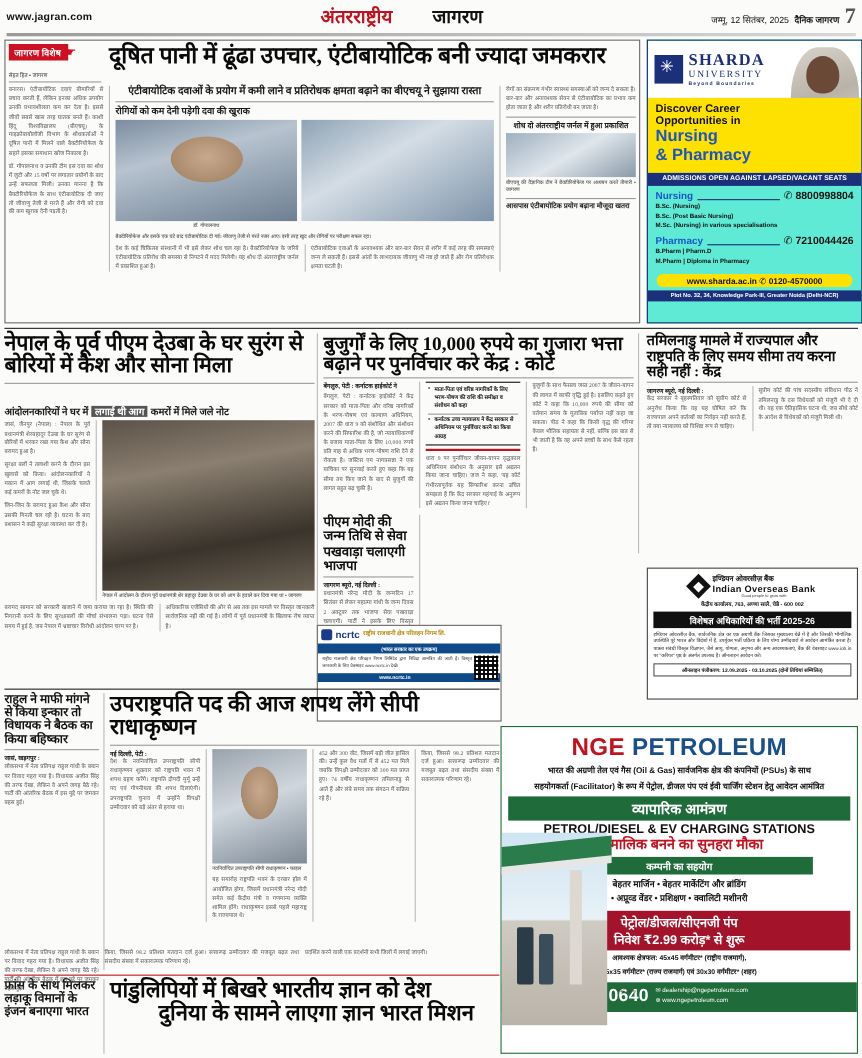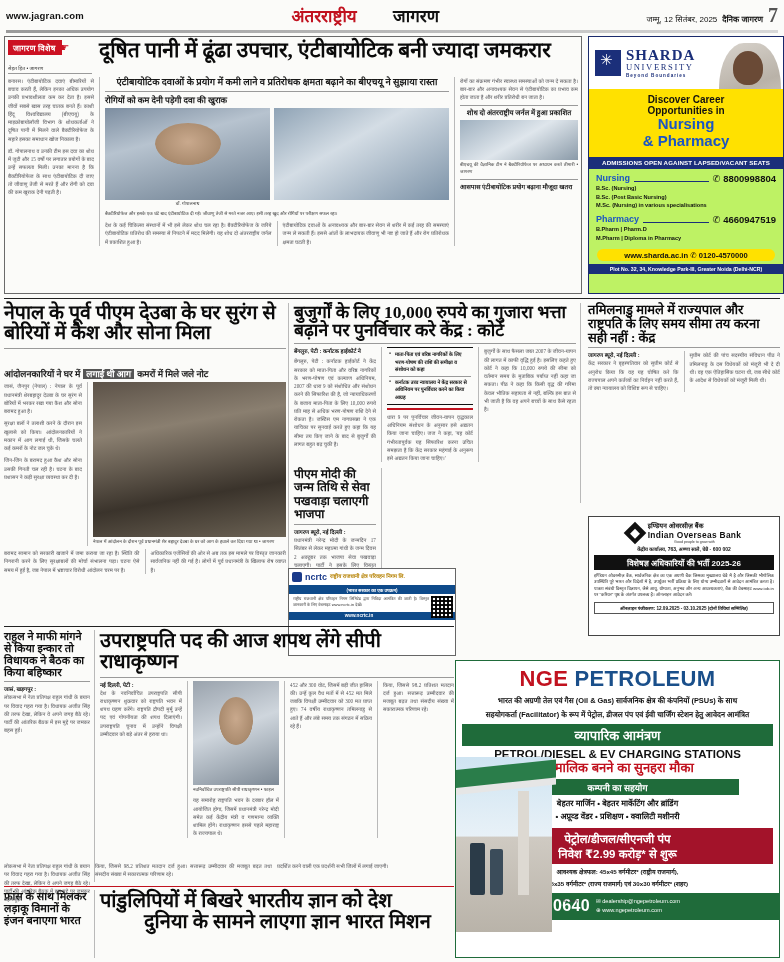--- a/index.html
+++ b/index.html
@@ -48,28 +48,28 @@
   .jagran-tag {
     display: inline-block; background: #cc1122; color: #fff;
     font-size: 8px; font-weight: bold; padding: 2px 6px 2px 5px;
     font-family: "Liberation Serif", serif; letter-spacing: .3px;
   }
   .tag-row { display: flex; align-items: center; width: 86px; }
   .tag-hand { font-size: 11px; color: #cc1122; margin-left: -2px; }
   .tag-sub { font-size: 5px; color: #333; margin-top: 3px; }
 
   
-  .ad-sharda { position: absolute; left: 588px; top: 36px; width: 196px; height: 258px; border: 1px solid #1a2a6c; background: #bef264; overflow: hidden; }
+  .ad-sharda { position: absolute; left: 588px; top: 36px; width: 196px; height: 258px; border: 1px solid #1a2a6c; background: #5eead4; overflow: hidden; }
   .sharda-top { height: 52px; background: #fff; display: flex; align-items: center; padding: 4px 6px; position: relative; }
   .sharda-logo-mark { width: 26px; height: 26px; background: #1b2f7a; position: relative; flex: 0 0 26px; }
   .sharda-logo-mark::after { content: "✳"; position: absolute; color: #fff; font-size: 15px; left: 5px; top: 1px; }
   .sharda-name { font-family: "Liberation Serif", serif; font-size: 15px; font-weight: bold; color: #1b2f7a; letter-spacing: 1px; line-height: 1; }
   .sharda-sub { font-family: "Liberation Serif", serif; font-size: 8.6px; color: #1b2f7a; letter-spacing: 1.6px; line-height: 1.1; }
   .sharda-tag { font-size: 4.6px; color: #1b2f7a; letter-spacing: 1px; font-weight: bold; }
-  .sharda-yellow { background: #ffe100; padding: 5px 25px 7px; position: relative; text-align: center; }
+  .sharda-yellow { background: #ffe100; padding: 5px 7px 7px; position: relative; }
   .sy1 { font-size: 10px; font-weight: bold; color: #111; line-height: 1.12; }
   .sy2 { font-size: 15px; font-weight: bold; color: #1b55c4; line-height: 1.12; }
   .sharda-band { background: #1b2f7a; color: #fff; font-size: 6.2px; font-weight: bold; text-align: center; padding: 2.5px 0; letter-spacing: .1px; }
   .sharda-body { padding: 4px 7px; }
   .s-course-row { display: flex; align-items: center; justify-content: space-between; }
   .s-course { font-size: 9px; font-weight: bold; color: #1b55c4; }
   .s-dash { flex: 1; border-bottom: 1px solid #1b2f7a; margin: 0 4px; height: 7px; }
   .s-phone { font-size: 9.5px; font-weight: bold; color: #111; white-space: nowrap; }
   .s-item { font-size: 5.6px; font-weight: bold; color: #111; line-height: 1.55; }
   .sharda-www { background: #ffe100; border-radius: 9px; margin: 3px 8px; text-align: center; padding: 1.5px 0; font-size: 7.6px; font-weight: bold; color: #111; }
@@ -249,21 +249,21 @@
       </div>
       <div class="s-item">B.Sc. (Nursing)</div>
       <div class="s-item">B.Sc. (Post Basic Nursing)</div>
       <div class="s-item">M.Sc. (Nursing) in various specialisations</div>
 
       <div class="s-course-row" style="margin-top:4px;">
         <span class="s-course">Pharmacy</span>
         <span class="s-dash"></span>
         <span class="s-phone">
           <span>✆</span>
-          <span>4660947519</span>
+          <span>7210044426</span>
         </span>
       </div>
       <div class="s-item">B.Pharm | Pharm.D</div>
       <div class="s-item">M.Pharm | Diploma in Pharmacy</div>
     </div>
 
     <div class="sharda-www">
       <span>www.sharda.ac.in</span>
       <span>✆</span>
       <span>0120-4570000</span>

